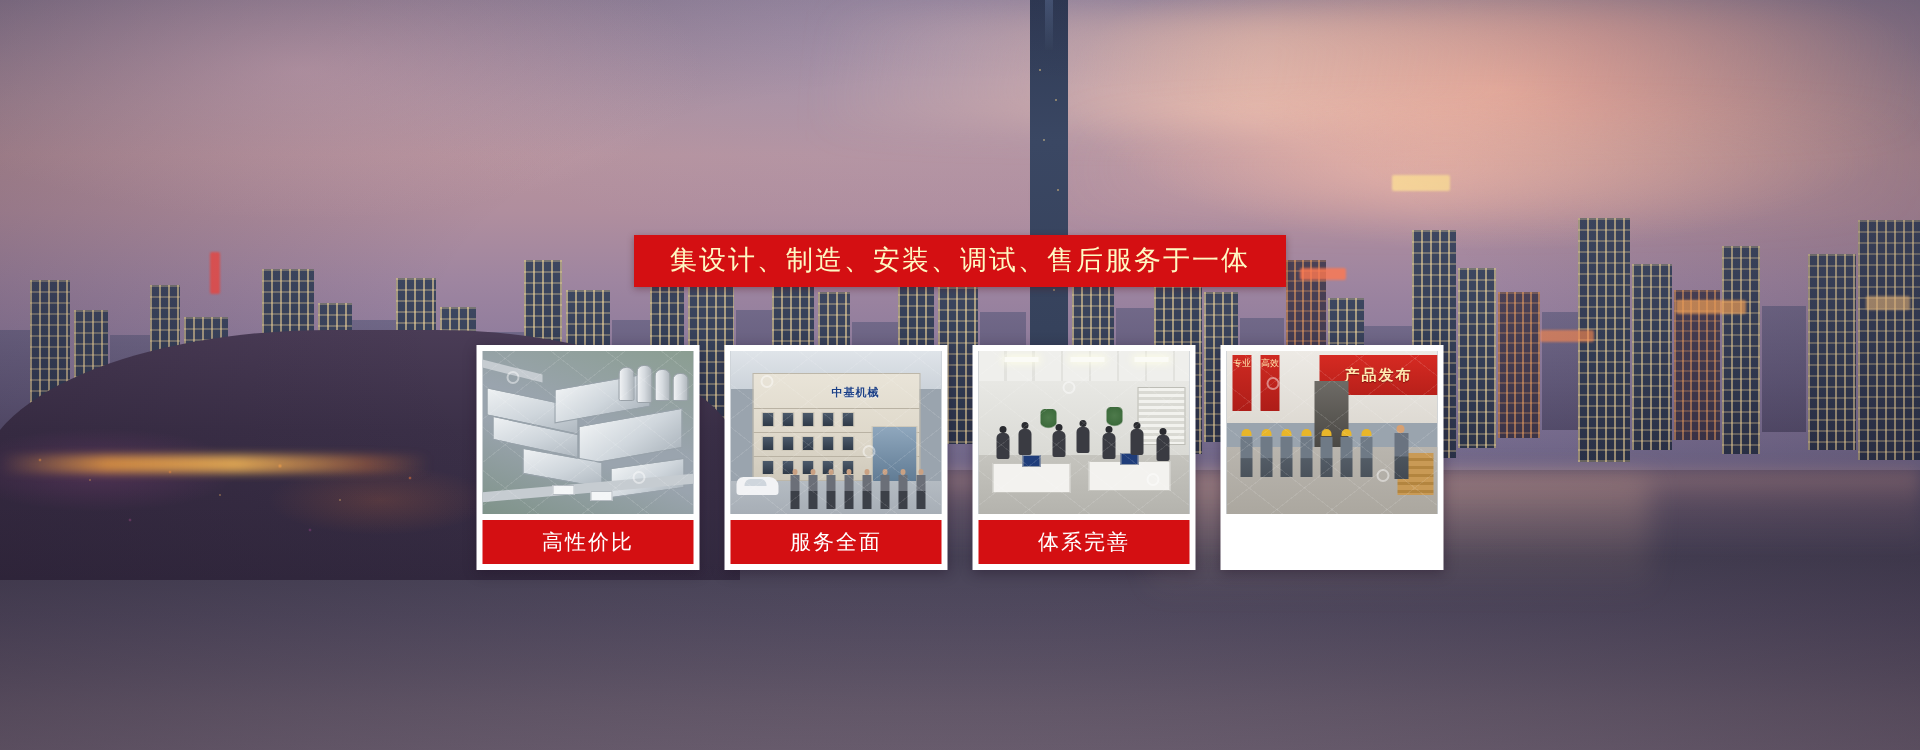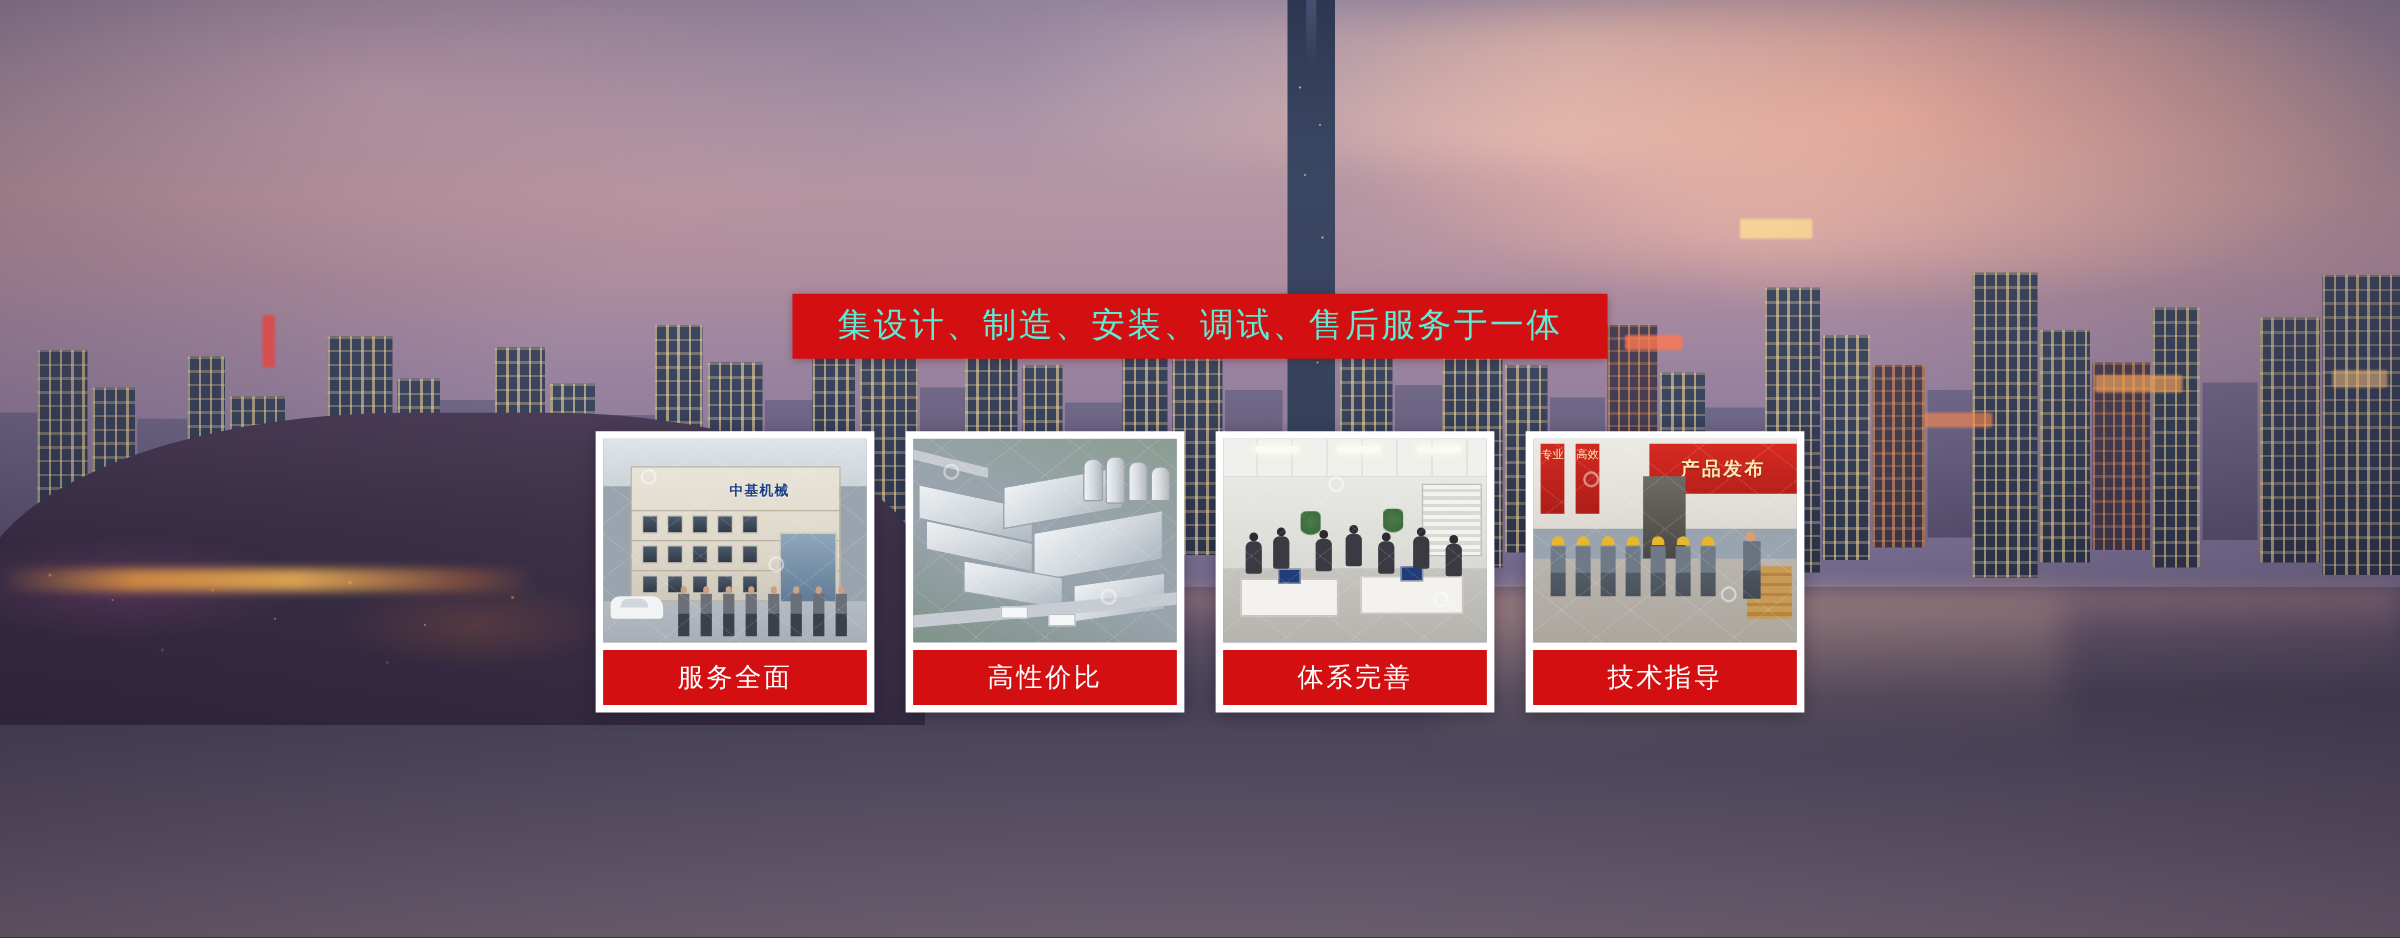--- a/index.html
+++ b/index.html
@@ -165,21 +165,21 @@
     font-family:"Liberation Sans","DejaVu Sans",sans-serif;
   }
 
   
   .subribbon {
     position:absolute;
     left:50%; transform:translateX(-50%);
     top:235px;
     padding:9px 36px;
     background:#d40f12;
-    color:#5eead4;
+    color:#fef9c3;
     font-size:27px;
     letter-spacing:2px;
     white-space:nowrap;
     line-height:1.25;
     box-shadow:0 2px 7px rgba(70,10,15,.35);
   }
 
   
   .cards {
     position:absolute;
@@ -421,20 +421,44 @@
     <div class="hill"></div>
     <div class="hill-lights"></div>
     <div class="bridge-light"></div>
     <div class="vign"></div>
   </div>
 
 
   <div class="subribbon">集设计、制造、安装、调试、售后服务于一体</div>
 
   <div class="cards">
+
+    <div class="card">
+      <div class="photo p2">
+        <div class="field"></div>
+        <div class="roof" style="left:4px;top:46px;width:92px;height:28px;transform:skewY(12deg);"></div>
+        <div class="roof" style="left:10px;top:74px;width:86px;height:24px;transform:skewY(12deg);"></div>
+        <div class="roof" style="left:72px;top:30px;width:96px;height:34px;transform:skewY(-10deg);"></div>
+        <div class="roof" style="left:96px;top:66px;width:104px;height:40px;transform:skewY(-10deg);"></div>
+        <div class="roof" style="left:40px;top:104px;width:80px;height:26px;transform:skewY(10deg);"></div>
+        <div class="roof" style="left:128px;top:112px;width:74px;height:30px;transform:skewY(-8deg);"></div>
+        <div class="silo" style="left:136px;top:16px;height:34px;"></div>
+        <div class="silo" style="left:154px;top:14px;height:38px;"></div>
+        <div class="silo" style="left:172px;top:18px;height:32px;"></div>
+        <div class="silo" style="left:190px;top:22px;height:28px;"></div>
+        <div class="road" style="left:0px;top:132px;width:211px;height:10px;transform:skewY(-5deg);"></div>
+        <div class="road" style="left:0px;top:16px;width:60px;height:8px;transform:skewY(14deg);"></div>
+        <div class="truck" style="left:70px;top:134px;"></div>
+        <div class="truck" style="left:108px;top:140px;"></div>
+        <div class="wm"></div>
+          <div class="wm-dot" style="left:24px;top:20px;"></div>
+          <div class="wm-dot" style="left:150px;top:120px;"></div>
+      </div>
+      <div class="label">高性价比</div>
+    </div>
 
     <div class="card">
       <div class="photo p1">
         <div class="sky1"></div>
         <div class="bldg">
           <div class="roofsign">中基机械</div>
           <div class="floor" style="top:34px;"></div>
           <div class="floor" style="top:58px;"></div>
           <div class="floor" style="top:82px;"></div>
           <div class="win" style="left:8px;top:38px;"></div>
@@ -465,44 +489,20 @@
         <div class="person" style="left:168px;"></div>
         <div class="person" style="left:186px;"></div>
         <div class="wm"></div>
           <div class="wm-dot" style="left:30px;top:24px;"></div>
           <div class="wm-dot" style="left:132px;top:94px;"></div>
       </div>
       <div class="label">服务全面</div>
     </div>
 
     <div class="card">
-      <div class="photo p2">
-        <div class="field"></div>
-        <div class="roof" style="left:4px;top:46px;width:92px;height:28px;transform:skewY(12deg);"></div>
-        <div class="roof" style="left:10px;top:74px;width:86px;height:24px;transform:skewY(12deg);"></div>
-        <div class="roof" style="left:72px;top:30px;width:96px;height:34px;transform:skewY(-10deg);"></div>
-        <div class="roof" style="left:96px;top:66px;width:104px;height:40px;transform:skewY(-10deg);"></div>
-        <div class="roof" style="left:40px;top:104px;width:80px;height:26px;transform:skewY(10deg);"></div>
-        <div class="roof" style="left:128px;top:112px;width:74px;height:30px;transform:skewY(-8deg);"></div>
-        <div class="silo" style="left:136px;top:16px;height:34px;"></div>
-        <div class="silo" style="left:154px;top:14px;height:38px;"></div>
-        <div class="silo" style="left:172px;top:18px;height:32px;"></div>
-        <div class="silo" style="left:190px;top:22px;height:28px;"></div>
-        <div class="road" style="left:0px;top:132px;width:211px;height:10px;transform:skewY(-5deg);"></div>
-        <div class="road" style="left:0px;top:16px;width:60px;height:8px;transform:skewY(14deg);"></div>
-        <div class="truck" style="left:70px;top:134px;"></div>
-        <div class="truck" style="left:108px;top:140px;"></div>
-        <div class="wm"></div>
-          <div class="wm-dot" style="left:24px;top:20px;"></div>
-          <div class="wm-dot" style="left:150px;top:120px;"></div>
-      </div>
-      <div class="label">高性价比</div>
-    </div>
-
-    <div class="card">
       <div class="photo p3">
         <div class="ceil"></div>
         <div class="lamp" style="left:26px;"></div>
         <div class="lamp" style="left:92px;"></div>
         <div class="lamp" style="left:156px;"></div>
         <div class="wall"></div>
         <div class="window"></div>
         <div class="floor3"></div>
         <div class="plant" style="left:62px;top:58px;"></div>
         <div class="plant" style="left:128px;top:56px;"></div>
@@ -538,17 +538,16 @@
         <div class="worker" style="left:54px;"></div>
         <div class="worker" style="left:74px;"></div>
         <div class="worker" style="left:94px;"></div>
         <div class="worker" style="left:114px;"></div>
         <div class="worker" style="left:134px;"></div>
         <div class="worker nohat" style="left:168px;top:82px;height:46px;width:14px;background:linear-gradient(180deg,#6a7380 0%,#6a7380 50%,#4c545d 52%,#434a53 100%);"></div>
         <div class="wm"></div>
           <div class="wm-dot" style="left:40px;top:26px;"></div>
           <div class="wm-dot" style="left:150px;top:118px;"></div>
       </div>
-      <div class="label">技术指导</div>
     </div>
 
   </div>
 </div>
 
 </body></html>

